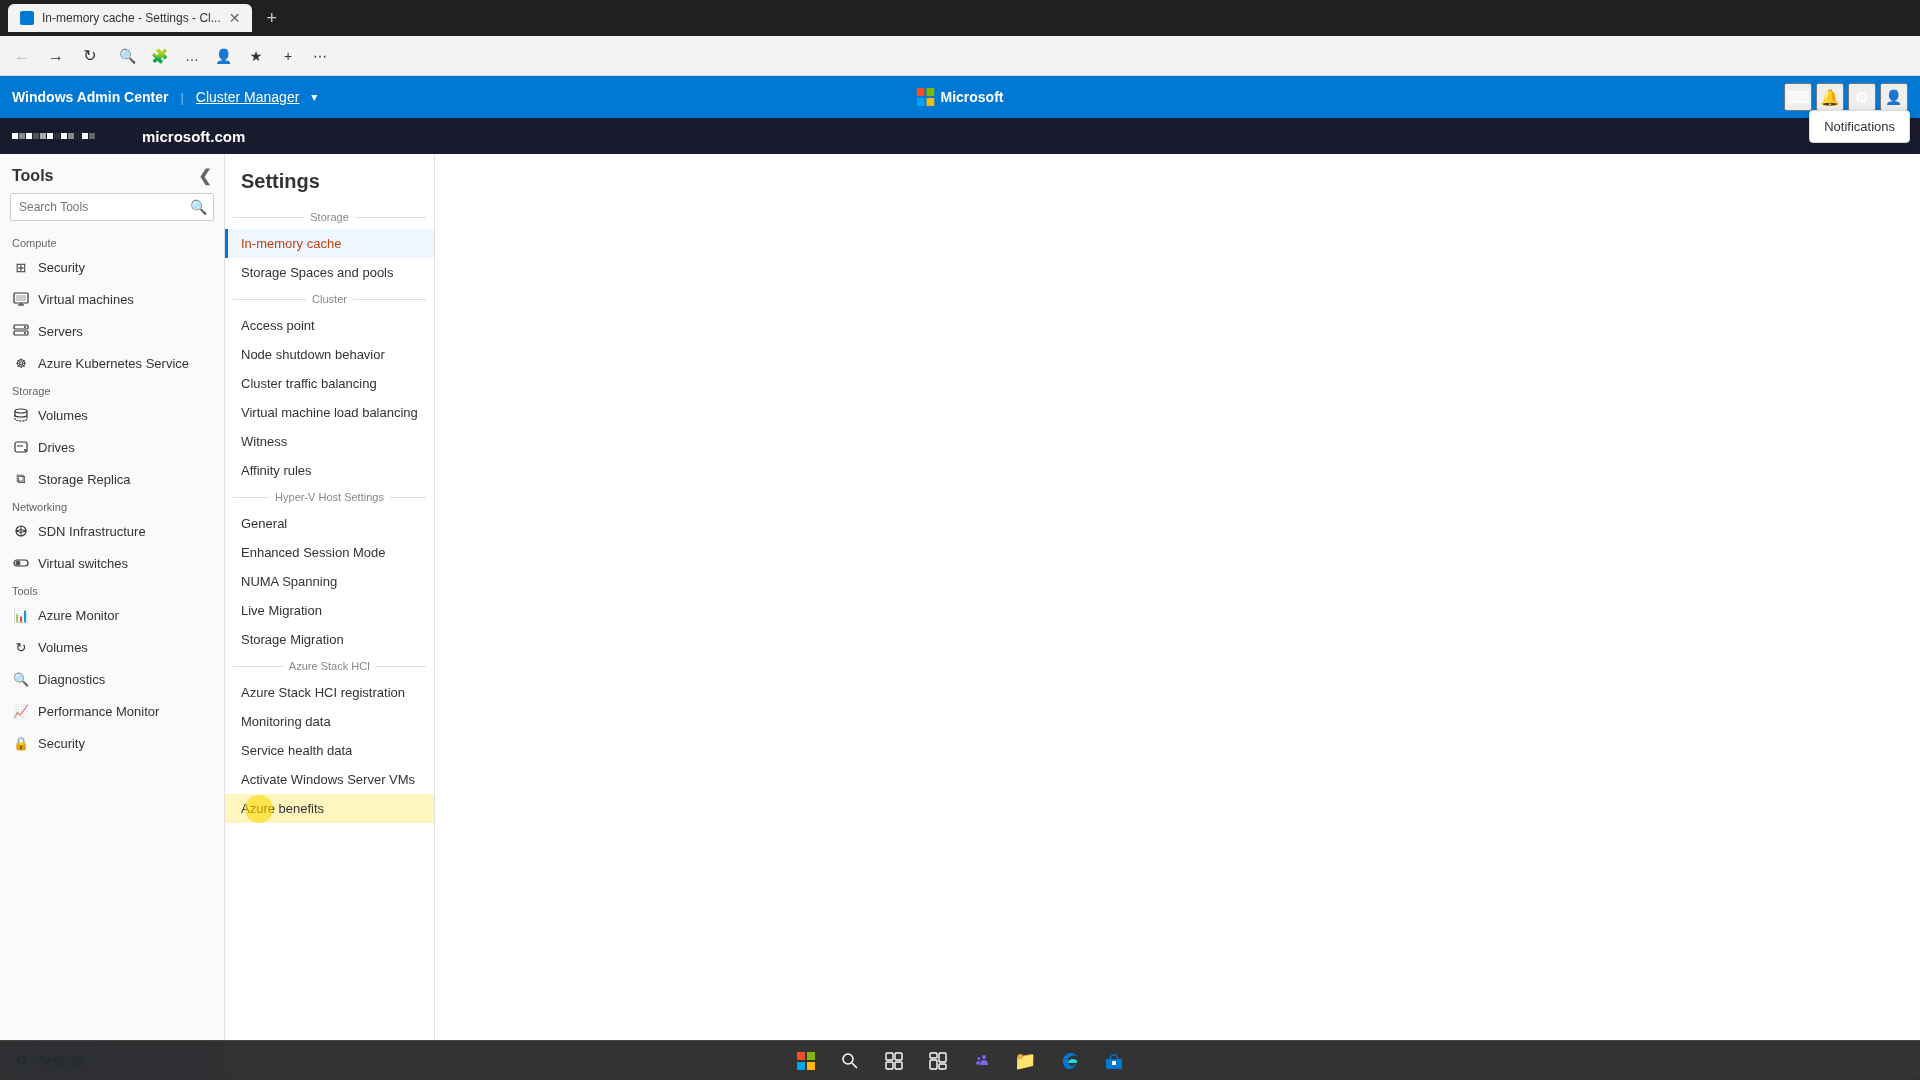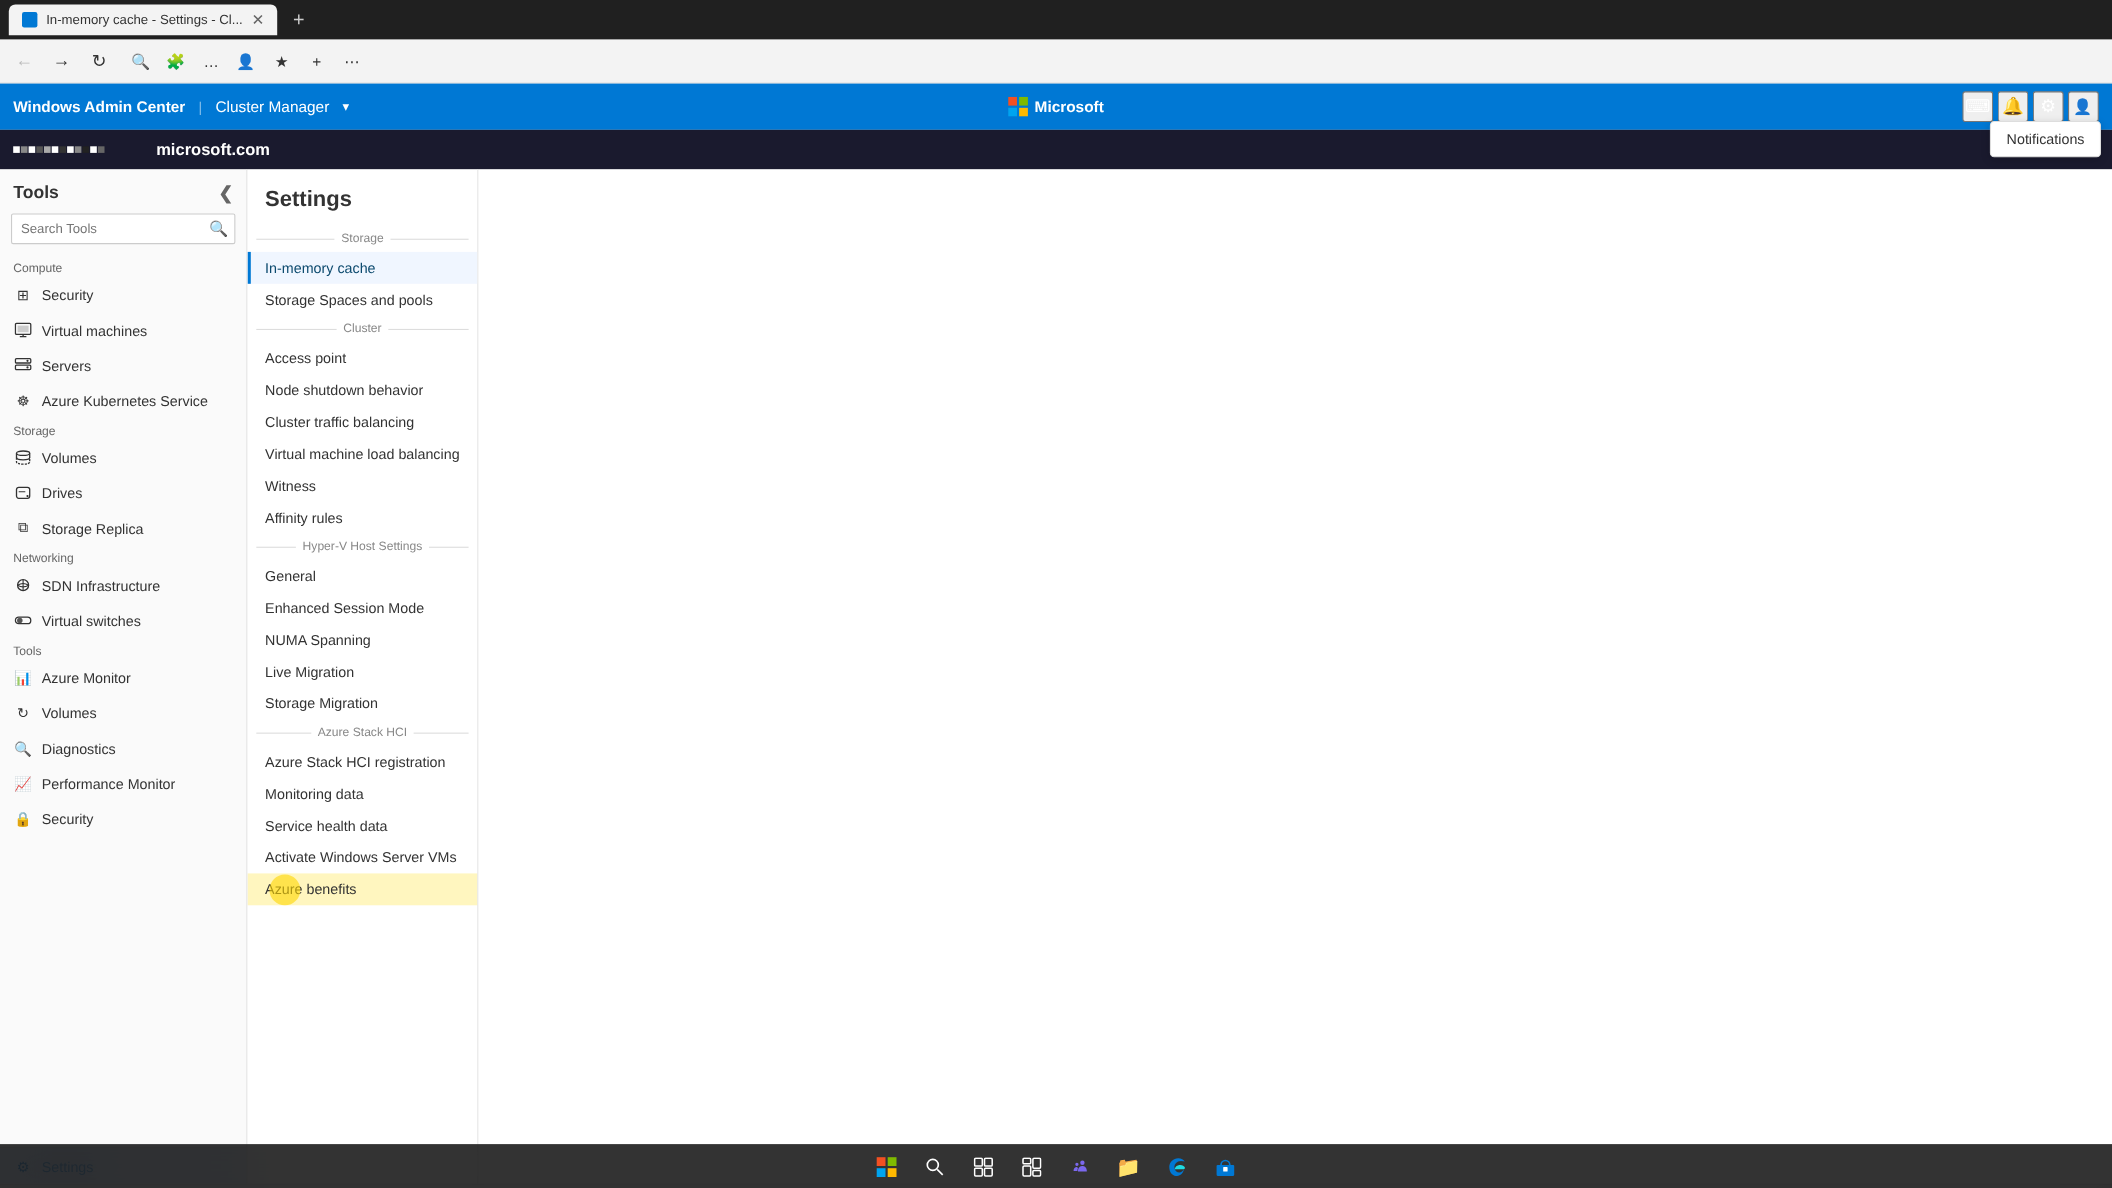--- a/index.html
+++ b/index.html
@@ -33,21 +33,21 @@
     .sidebar-collapse { cursor: pointer; color: #666; font-size: 16px; }
     .search-box { margin: 0 10px 10px; position: relative; }
     .search-box input { width: 100%; height: 28px; border: 1px solid #ccc; border-radius: 2px; padding: 0 28px 0 8px; font-size: 12px; outline: none; }
     .search-box-icon { position: absolute; right: 6px; top: 50%; transform: translateY(-50%); color: #666; font-size: 14px; }
     .sidebar-section-label { font-size: 11px; color: #666; padding: 6px 12px 2px; text-transform: none; }
     .sidebar-item { display: flex; align-items: center; gap: 8px; padding: 7px 12px; cursor: pointer; color: #333; font-size: 13px; }
     .sidebar-item.active { background: #e8f0fe; color: #0078d4; font-weight: 500; }
     .sidebar-item-icon { width: 18px; height: 18px; display: flex; align-items: center; justify-content: center; flex-shrink: 0; }
     .sidebar-bottom { margin-top: auto; border-top: 1px solid #e0e0e0; }
     .settings-nav-item { padding: 7px 16px; cursor: pointer; font-size: 13px; color: #333; display: block; }
-    .settings-nav-item.active { color: #0c4a6e; border-left: 3px solid #0078d4; padding-left: 13px; background: #f0f6ff; }
+    .settings-nav-item.active { color: #c2410c; border-left: 3px solid #0078d4; padding-left: 13px; background: #f0f6ff; }
 
     .content-panel { display: flex; flex: 1; }
 
     
     .taskbar { background: #000000cc; backdrop-filter: blur(20px); height: 40px; display: flex; align-items: center; justify-content: center; gap: 8px; position: fixed; bottom: 0; left: 0; right: 0; border-top: 1px solid rgba(255,255,255,0.1); }
     .taskbar-icon { width: 36px; height: 36px; display: flex; align-items: center; justify-content: center; cursor: pointer; border-radius: 6px; font-size: 20px; }
 
     .status-bar { background: #f3f3f3; height: 22px; display: flex; align-items: center; padding: 0 8px; font-size: 11px; color: #555; border-top: 1px solid #ddd; justify-content: flex-end; }
 
     
@@ -76,21 +76,21 @@
     <button class="toolbar-icon">👤</button>
     <button class="toolbar-icon">★</button>
     <button class="toolbar-icon">+</button>
     <button class="toolbar-icon">⋯</button>
   </div>
 </div>
 
 <div class="app-bar">
   <span style="font-size:14px;font-weight:600;color:white;">Windows Admin Center</span>
   <span style="color:rgba(255,255,255,0.5);">|</span>
-  <span style="color:white;font-size:14px;cursor:pointer;display:flex;align-items:center;gap:4px;">Cluster Manager</span>
+  <span style="color:white;font-size:14px;cursor:pointer;display:flex;align-items:center;gap:4px;text-decoration:underline;">Cluster Manager</span>
   <span style="color:white;font-size:12px;cursor:pointer;">▾</span>
 
   <div style="position:absolute;left:50%;transform:translateX(-50%);display:flex;align-items:center;gap:6px;justify-content:center;">
     <svg width="18" height="18" viewBox="0 0 18 18">
       <rect x="0" y="0" width="8" height="8" fill="#f25022"></rect>
       <rect x="10" y="0" width="8" height="8" fill="#7fba00"></rect>
       <rect x="0" y="10" width="8" height="8" fill="#00a4ef"></rect>
       <rect x="10" y="10" width="8" height="8" fill="#ffb900"></rect>
     </svg>
     <span style="color:white;font-size:14px;font-weight:600;">Microsoft</span>

